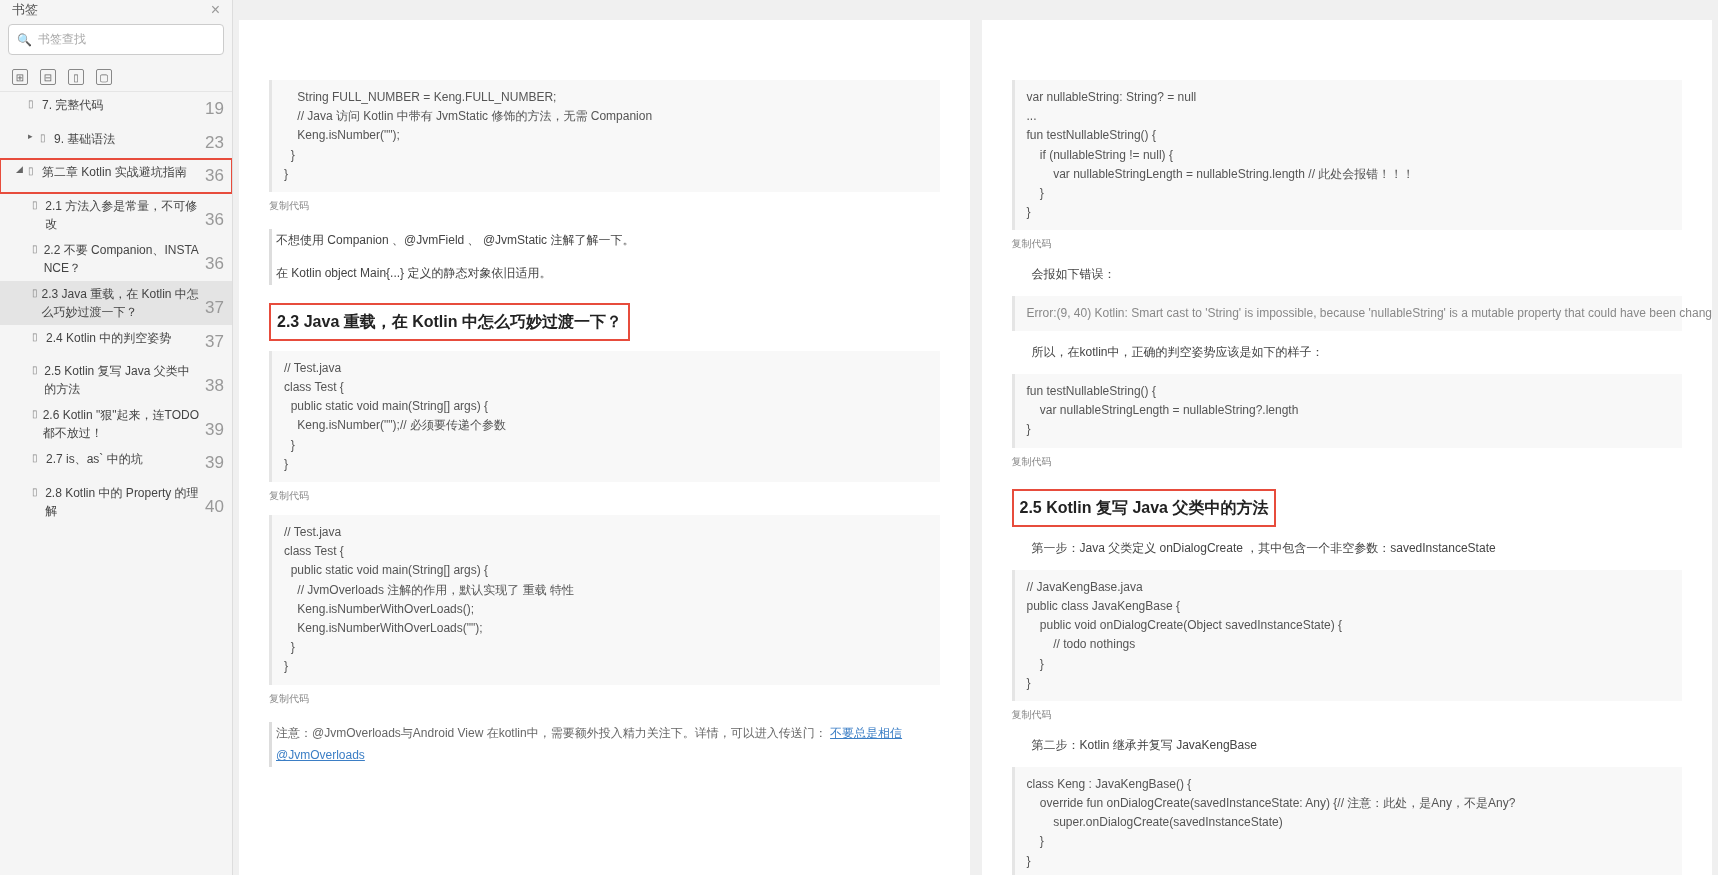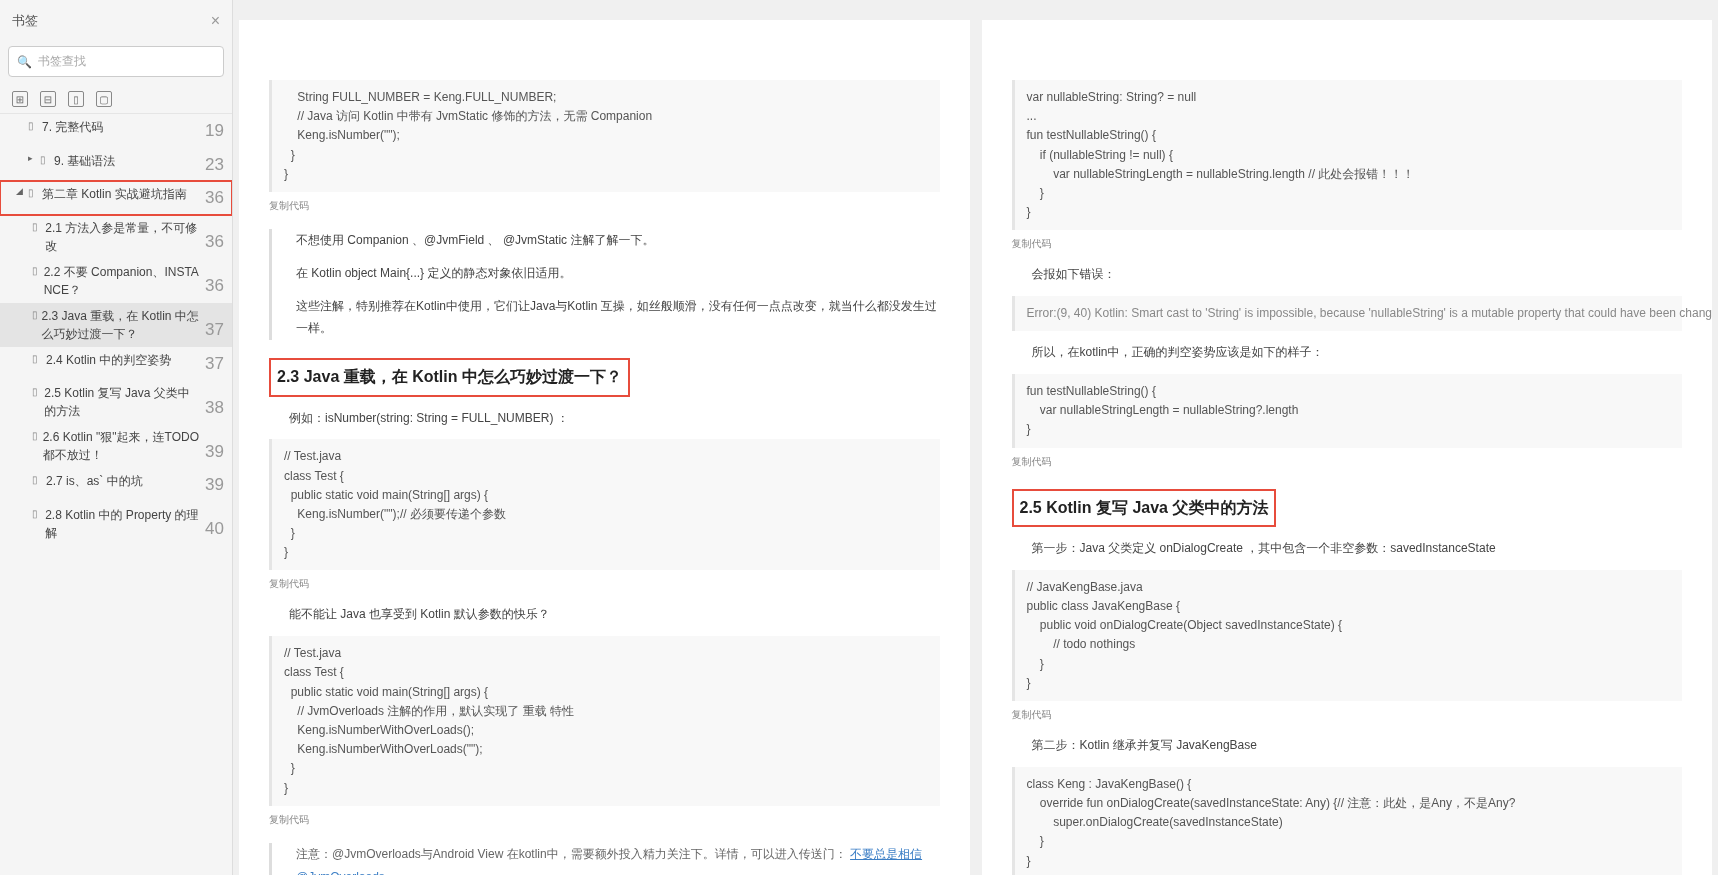--- a/index.html
+++ b/index.html
@@ -1,18 +1,18 @@
 <!DOCTYPE html>
 <html><head>
 <meta charset="utf-8">
 <style>
 *{margin:0;padding:0;box-sizing:border-box}
 body{font-family:-apple-system,"Segoe UI","Microsoft YaHei",sans-serif;background:#f0f0f0;width:1718px;height:875px;overflow:hidden;display:flex}
 .sidebar{width:233px;background:#f5f5f5;border-right:1px solid #ddd;display:flex;flex-direction:column}
-.sidebar-header{display:flex;justify-content:space-between;padding:12px 12px;font-size:13px;color:#555}
+.sidebar-header{display:flex;justify-content:space-between;padding:1px 12px;font-size:13px;color:#555}
 .close-x{color:#999;font-size:16px;cursor:pointer}
 .search-box{margin:4px 8px 8px;padding:6px 8px;border:1px solid #ccc;border-radius:4px;background:#fff;display:flex;align-items:center;gap:6px;font-size:12px;color:#aaa}
 .toolbar{display:flex;gap:12px;padding:6px 12px;border-bottom:1px solid #e5e5e5}
 .tool-icon{width:16px;height:16px;border:1px solid #888;border-radius:2px;font-size:10px;display:flex;align-items:center;justify-content:center;color:#666}
 .tree{flex:1;overflow-y:auto;font-size:12px;color:#444}
 .tree-item{display:flex;align-items:flex-start;justify-content:space-between;padding:4px 8px;cursor:pointer;line-height:1.5}
 .tree-item.active{background:#e4e4e4}
 .tree-label{display:flex;align-items:flex-start;gap:2px;flex:1}
 .tree-label .text{word-break:break-all}
 .tree-page{color:#999;font-size:17px;padding-left:6px;align-self:flex-end}
@@ -20,21 +20,21 @@
 .bm-icon{display:inline-block;width:12px;color:#888;font-size:10px}
 .indent0 .tree-label{padding-left:20px}
 .indent1 .tree-label{padding-left:8px}
 .indent2 .tree-label{padding-left:24px}
 .highlight-box{outline:2px solid #e74c3c;outline-offset:-1px}
 .main{flex:1;display:flex;background:#f0f0f0;padding-top:20px}
 .page{background:#fff;margin:0 6px;flex:1;padding:50px 30px 20px;overflow:hidden;font-size:13px;color:#333;line-height:1.9}
 .code-block{background:#f8f8f8;border-left:3px solid #e5e5e5;padding:8px 12px;font-family:Liberation Sans, sans-serif;font-size:12px;color:#555;margin:10px 0;white-space:pre;line-height:1.6}
 .copy-label{font-size:10px;color:#888;margin-top:-6px;margin-bottom:10px}
 .para{margin:10px 0 10px 20px;font-size:12px;color:#444}
-.quote{border-left:3px solid #ddd;padding-left:24px;margin:14px 0;color:#666;font-size:12px}
+.quote{border-left:3px solid #ddd;padding-left:4px;margin:14px 0;color:#666;font-size:12px}
 h3{font-size:16px;font-weight:700;margin:18px 0 10px;color:#222}
 .h3-box{display:inline-block;border:2px solid #e74c3c;padding:2px 6px}
 .link{color:#3b7ec5;text-decoration:underline}
 </style>
 </head>
 <body>
 
 <div class="sidebar">
   <div class="sidebar-header">
     <span>书签</span>
@@ -138,32 +138,29 @@
   <div class="page">
     <div class="code-block">    String FULL_NUMBER = Keng.FULL_NUMBER;
     // Java 访问 Kotlin 中带有 JvmStatic 修饰的方法，无需 Companion
     Keng.isNumber("");
   }
 }</div>
     <div class="copy-label">复制代码</div>
     <div class="quote">
       <div class="para" style="margin-left:0">不想使用 Companion 、@JvmField 、 @JvmStatic 注解了解一下。</div>
       <div class="para" style="margin-left:0">在 Kotlin object Main{...} 定义的静态对象依旧适用。</div>
-      <div class="para" style="margin-left:0">这些注解，特别推荐在Kotlin中使用，它们让Java与Kotlin 互操，如丝般顺滑，没有任何一点点改变，就当什么都没发生过一样。</div>
     </div>
     <h3><span class="h3-box">2.3 Java 重载，在 Kotlin 中怎么巧妙过渡一下？</span></h3>
-    <div class="para">例如：isNumber(string: String = FULL_NUMBER) ：</div>
     <div class="code-block">// Test.java
 class Test {
   public static void main(String[] args) {
     Keng.isNumber("");// 必须要传递个参数
   }
 }</div>
     <div class="copy-label">复制代码</div>
-    <div class="para">能不能让 Java 也享受到 Kotlin 默认参数的快乐？</div>
     <div class="code-block">// Test.java
 class Test {
   public static void main(String[] args) {
     // JvmOverloads 注解的作用，默认实现了 重载 特性
     Keng.isNumberWithOverLoads();
     Keng.isNumberWithOverLoads("");
   }
 }</div>
     <div class="copy-label">复制代码</div>
     <div class="quote">

